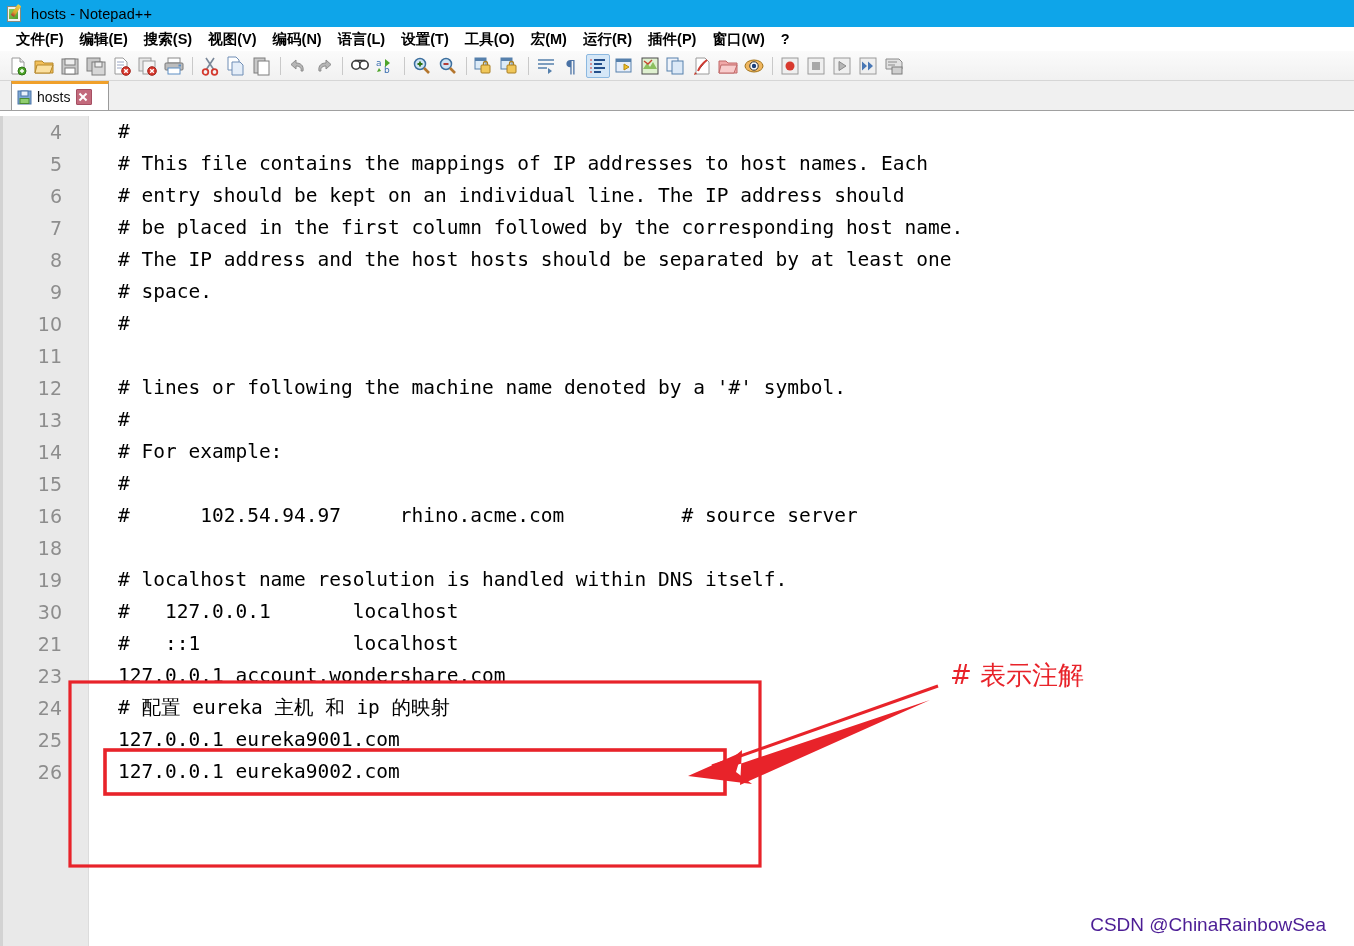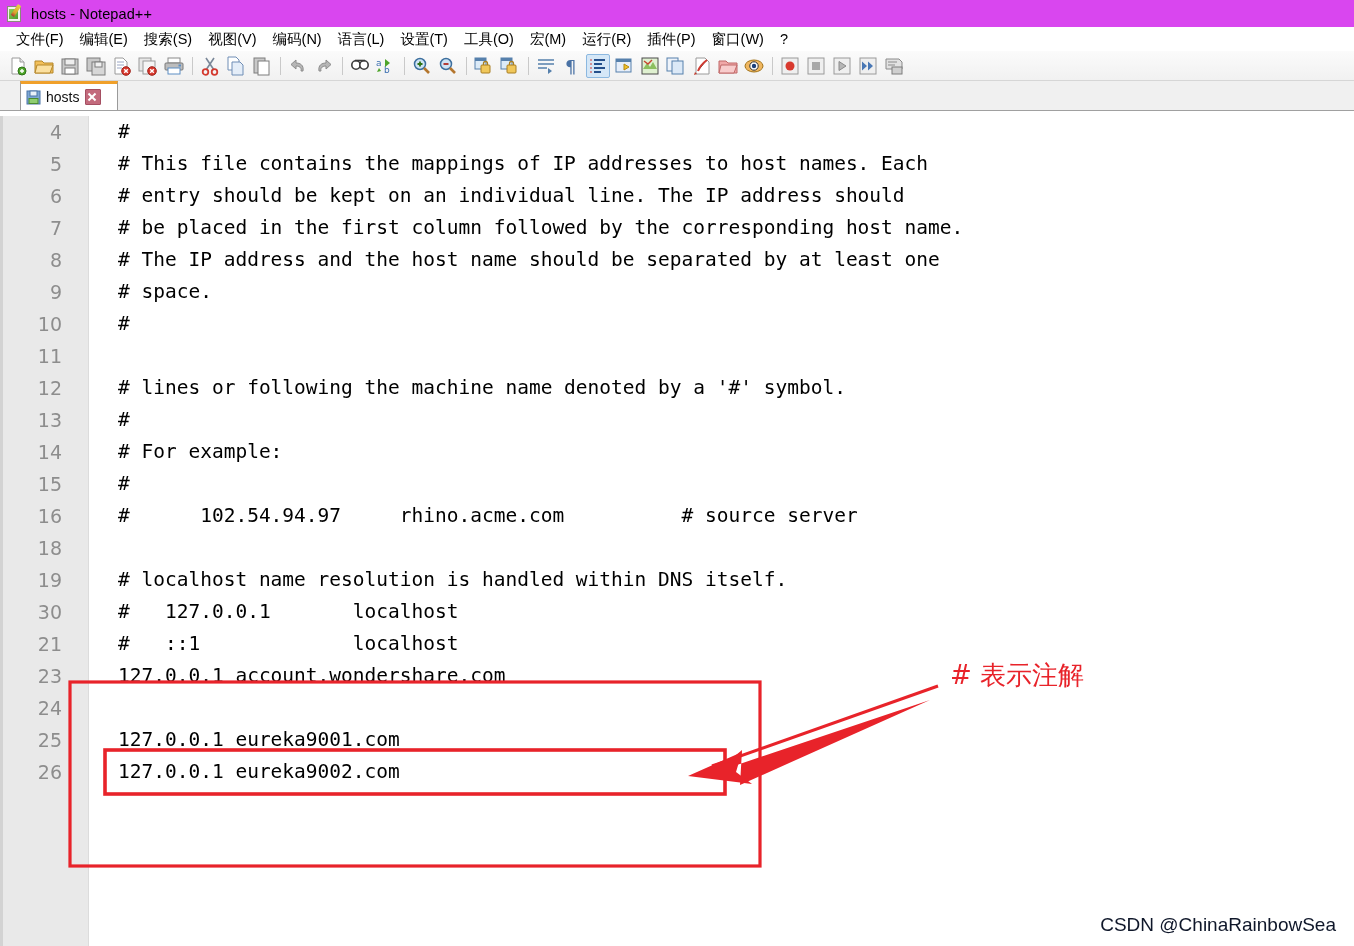--- a/index.html
+++ b/index.html
@@ -6,21 +6,21 @@
   body{
     width:1354px;height:946px;
     background:#ffffff;
     font-family:"Liberation Sans", sans-serif;
     overflow:hidden;
     position:relative;
   }
   
   #titlebar{
     height:27px;
-    background:#d946ef;
+    background:#0ea5e9;
     display:flex;align-items:center;
     padding-left:6px;
     box-sizing:border-box;
   }
   #app-icon{
     width:18px;height:18px;position:relative;margin-right:7px;flex:none;
   }
   #app-icon .sheet{
     position:absolute;left:1px;top:1px;width:14px;height:16px;
     background:#f2f2ef;border:1px solid #8a8a7a;box-sizing:border-box;
@@ -34,21 +34,21 @@
     background:linear-gradient(180deg,#e8d24a 0%,#d9a52a 70%,#b03030 100%);
     transform:rotate(34deg);border-radius:1px;
   }
   #window-title{
     font-size:14.5px;color:#000;letter-spacing:.1px;white-space:nowrap;
   }
   
   #menubar{
     height:24px;background:#ffffff;
     display:flex;align-items:center;
-    padding-left:8px;box-sizing:border-box;
+    padding-left:8px;box-sizing:border-box;font-weight:bold;
   }
   .menu-item{
     font-size:14.5px;color:#000;
     padding:2px 8px 2px 8px;white-space:nowrap;cursor:default;
   }
   
   #toolbar{
     height:30px;
     background:linear-gradient(180deg,#fbfbfb 0%,#f1f1f1 100%);
     border-bottom:1px solid #d6d6d6;
@@ -69,21 +69,21 @@
   
   #tabbar{
     height:30px;
     background:#f0f0f0;
     border-bottom:1px solid #a0a0a0;
     display:flex;align-items:flex-end;
     box-sizing:border-box;
     position:relative;
   }
   #tab-hosts{
-    height:29px;width:98px;margin-left:20px;
+    height:29px;width:98px;margin-left:11px;
     background:#ffffff;
     border:1px solid #9a9a9a;border-bottom:none;
     border-top:3px solid #f0a02a;
     box-sizing:border-box;
     display:flex;align-items:center;
     padding-left:5px;
     position:relative;z-index:2;
   }
   #tab-icon{width:15px;height:15px;flex:none;margin-right:5px;position:relative;}
   #tab-label{font-size:14px;color:#111;margin-right:6px;}
@@ -135,22 +135,22 @@
   
   #overlay{position:absolute;left:0;top:0;width:1354px;height:946px;pointer-events:none;}
   #anno-text{
     position:absolute;left:950px;top:658px;
     font-family:"DejaVu Sans","Liberation Sans",sans-serif;
     font-size:26px;color:#e8232a;font-weight:400;
     white-space:nowrap;
     text-align:right;
   }
   #watermark{
-    position:absolute;right:18px;bottom:10px;
-    font-size:19px;color:#0f172a;
+    position:absolute;right:28px;bottom:10px;
+    font-size:19px;color:#4c1d95;
     font-family:"Liberation Sans",sans-serif;
     white-space:nowrap;
   }
 </style>
 </head>
 <body>
 
 <div id="titlebar">
   <div id="app-icon">
     <div class="sheet"></div>
@@ -429,35 +429,35 @@
   </div>
 </div>
 
 <div id="editor">
   <div id="gutter"></div>
   <div id="lines">
     <div class="code-line"><span class="ln">4</span><span class="ltxt">#</span></div>
     <div class="code-line"><span class="ln">5</span><span class="ltxt"># This file contains the mappings of IP addresses to host names. Each</span></div>
     <div class="code-line"><span class="ln">6</span><span class="ltxt"># entry should be kept on an individual line. The IP address should</span></div>
     <div class="code-line"><span class="ln">7</span><span class="ltxt"># be placed in the first column followed by the corresponding host name.</span></div>
-    <div class="code-line"><span class="ln">8</span><span class="ltxt"># The IP address and the host name should be separated by at least one</span></div>
+    <div class="code-line"><span class="ln">8</span><span class="ltxt"># The IP address and the host hosts should be separated by at least one</span></div>
     <div class="code-line"><span class="ln">9</span><span class="ltxt"># space.</span></div>
     <div class="code-line"><span class="ln">10</span><span class="ltxt">#</span></div>
     <div class="code-line"><span class="ln">11</span></div>
     <div class="code-line"><span class="ln">12</span><span class="ltxt"># lines or following the machine name denoted by a '#' symbol.</span></div>
     <div class="code-line"><span class="ln">13</span><span class="ltxt">#</span></div>
     <div class="code-line"><span class="ln">14</span><span class="ltxt"># For example:</span></div>
     <div class="code-line"><span class="ln">15</span><span class="ltxt">#</span></div>
     <div class="code-line"><span class="ln">16</span><span class="ltxt">#      102.54.94.97     rhino.acme.com          # source server</span></div>
     <div class="code-line"><span class="ln">18</span><span class="ltxt"></span></div>
     <div class="code-line"><span class="ln">19</span><span class="ltxt"># localhost name resolution is handled within DNS itself.</span></div>
     <div class="code-line"><span class="ln">30</span><span class="ltxt">#   127.0.0.1       localhost</span></div>
     <div class="code-line"><span class="ln">21</span><span class="ltxt">#   ::1             localhost</span></div>
     <div class="code-line"><span class="ln">23</span><span class="ltxt">127.0.0.1 account.wondershare.com</span></div>
-    <div class="code-line"><span class="ln">24</span></div>
+    <div class="code-line"><span class="ln">24</span><span class="ltxt"># 配置 eureka 主机 和 ip 的映射</span></div>
     <div class="code-line"><span class="ln">25</span><span class="ltxt">127.0.0.1 eureka9001.com</span></div>
     <div class="code-line"><span class="ln">26</span><span class="ltxt">127.0.0.1 eureka9002.com</span></div>
   </div>
 </div>
 
 <svg id="overlay" viewBox="0 0 1354 946">
   <rect id="box-outer" x="70" y="682" width="690" height="184" fill="none" stroke="#e8232a" stroke-width="3.2"></rect>
   <rect id="box-inner" x="105" y="750" width="620" height="44" fill="none" stroke="#e8232a" stroke-width="3.6"></rect>
   <g>
     <path d="M938 686 L712 766" stroke="#e8232a" stroke-width="3" fill="none"></path>

